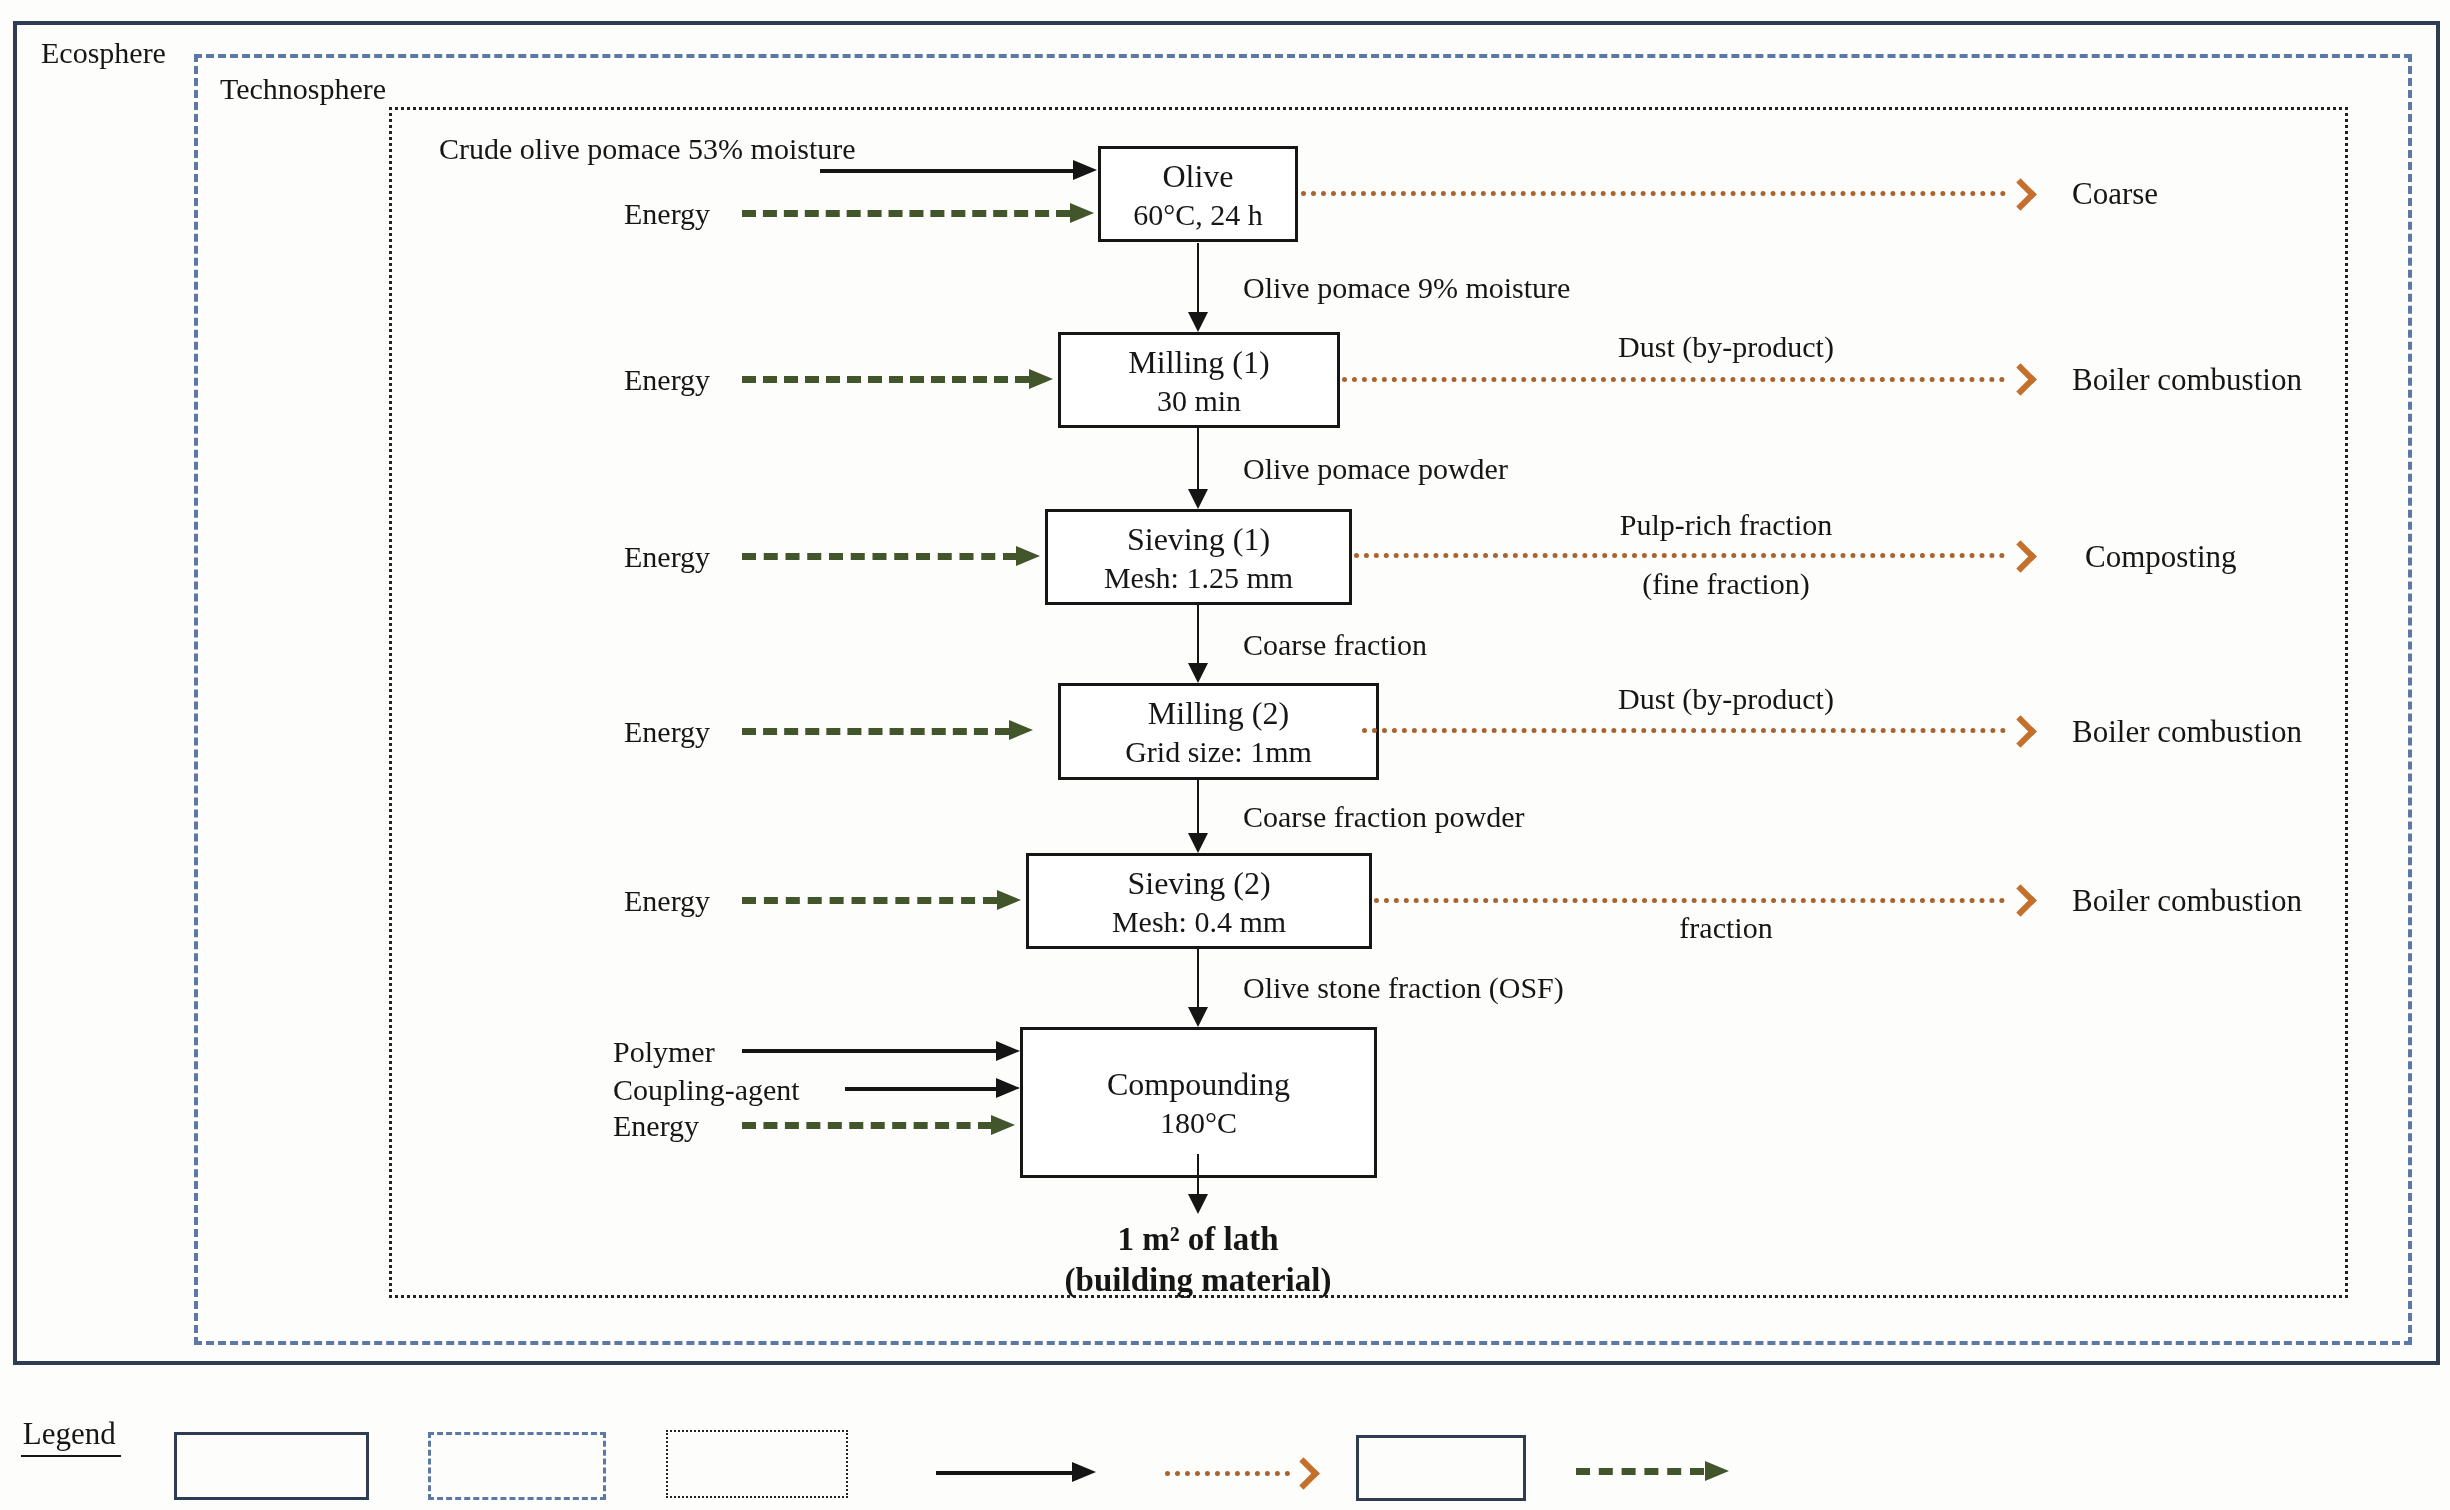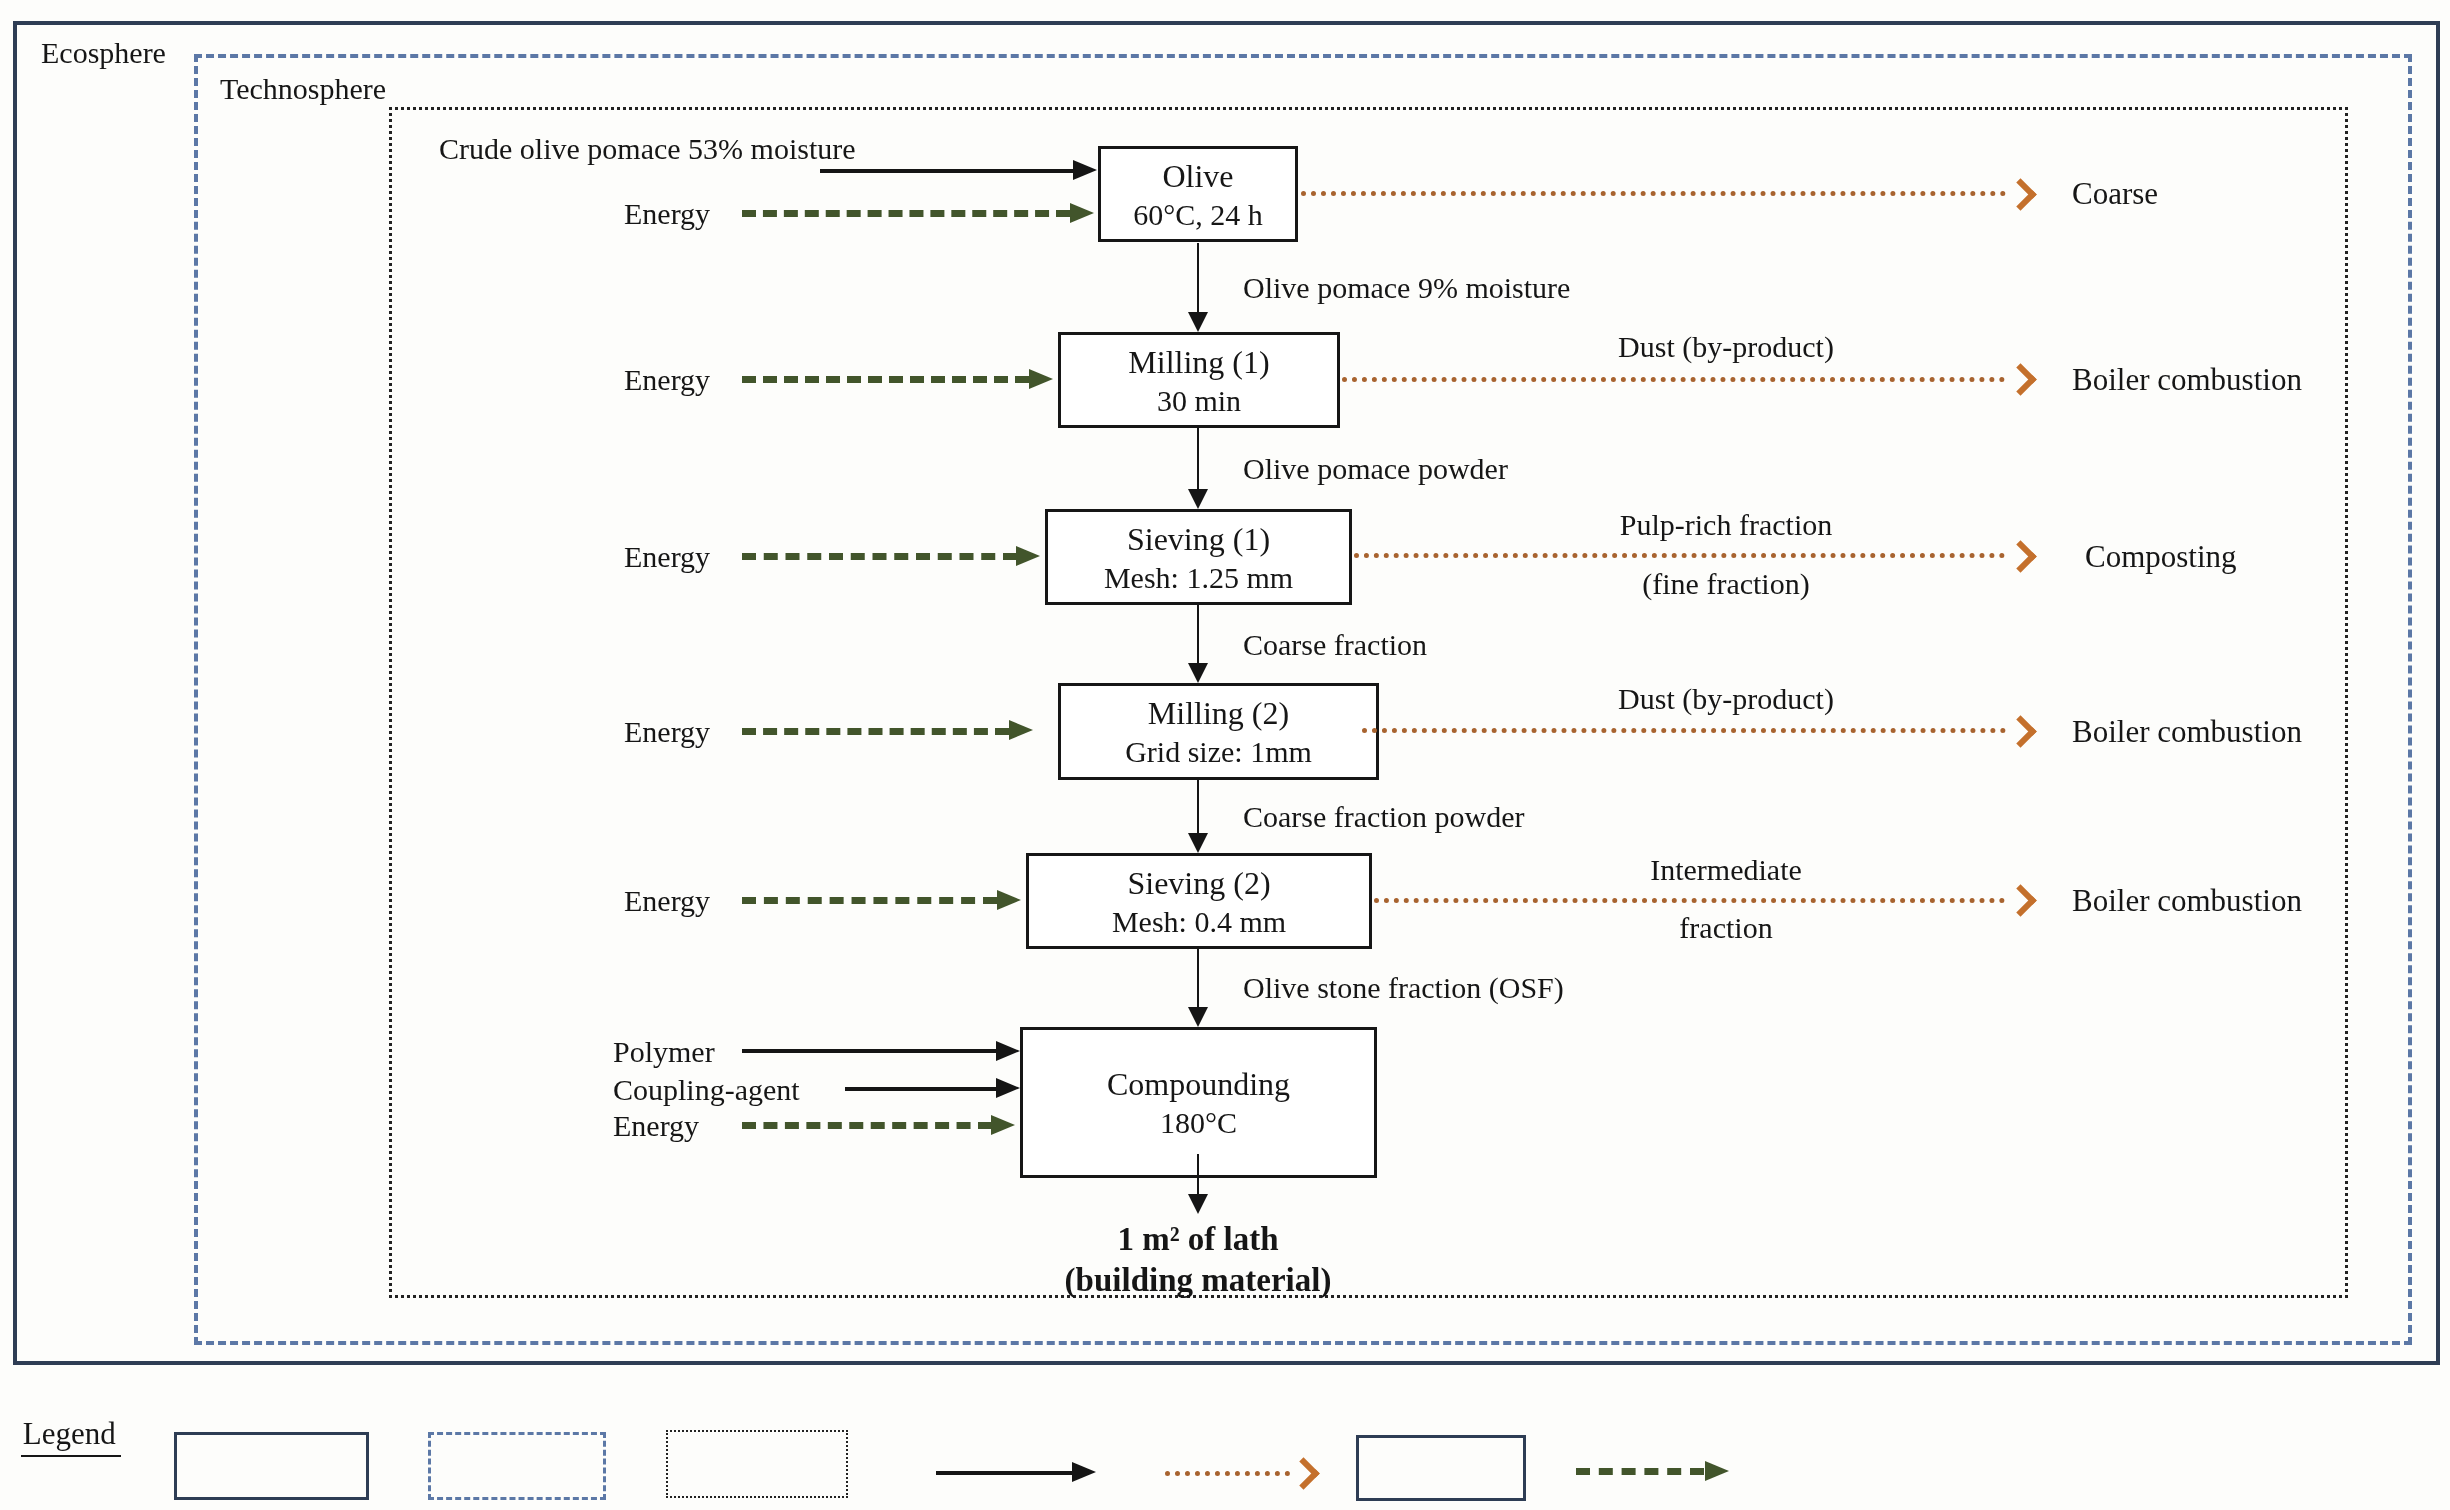--- a/index.html
+++ b/index.html
@@ -145,21 +145,20 @@
   <div class="lbl lbl-c" style="left:1512px;top:506px;width:428px;">Pulp-rich fraction</div>
   <div class="lbl big" style="left:2061px;top:538px;margin-left:24px;">Composting</div>
 
   <div class="hl hl-orange" style="left:1362px;top:728px;width:644px;"></div>
   <div class="chev" style="left:2009px;top:720px;"></div>
   <div class="lbl lbl-c" style="left:1512px;top:680px;width:428px;">Dust (by-product)</div>
   <div class="lbl big" style="left:2072px;top:713px;">Boiler combustion</div>
 
   <div class="hl hl-orange" style="left:1374px;top:898px;width:631px;"></div>
   <div class="chev" style="left:2009px;top:889px;"></div>
-  <div class="lbl lbl-c" style="left:1512px;top:851px;width:428px;">Intermediate</div>
   <div class="lbl lbl-c" style="left:1512px;top:909px;width:428px;">fraction</div>
   <div class="lbl big" style="left:2072px;top:882px;">Boiler combustion</div>
 
   <div class="legend-title" style="left:21.4px;top:1416px;">Legend</div>
   <div class="boundary" style="left:174px;top:1432px;width:195px;height:68px;border:3.6px solid #2e3d54;"></div>
   <div class="boundary" style="left:428px;top:1432px;width:178px;height:68px;border:3.6px dashed #5c78a6;"></div>
   <div class="boundary" style="left:666px;top:1430px;width:182px;height:68px;border:2.9px dotted #222;"></div>
   <div class="hl hl-solid" style="left:936px;top:1471px;width:138px;"></div>
   <div class="head-r" style="left:1072px;top:1462px;"></div>
   <div class="hl hl-orange" style="left:1165px;top:1471px;width:125px;"></div>

